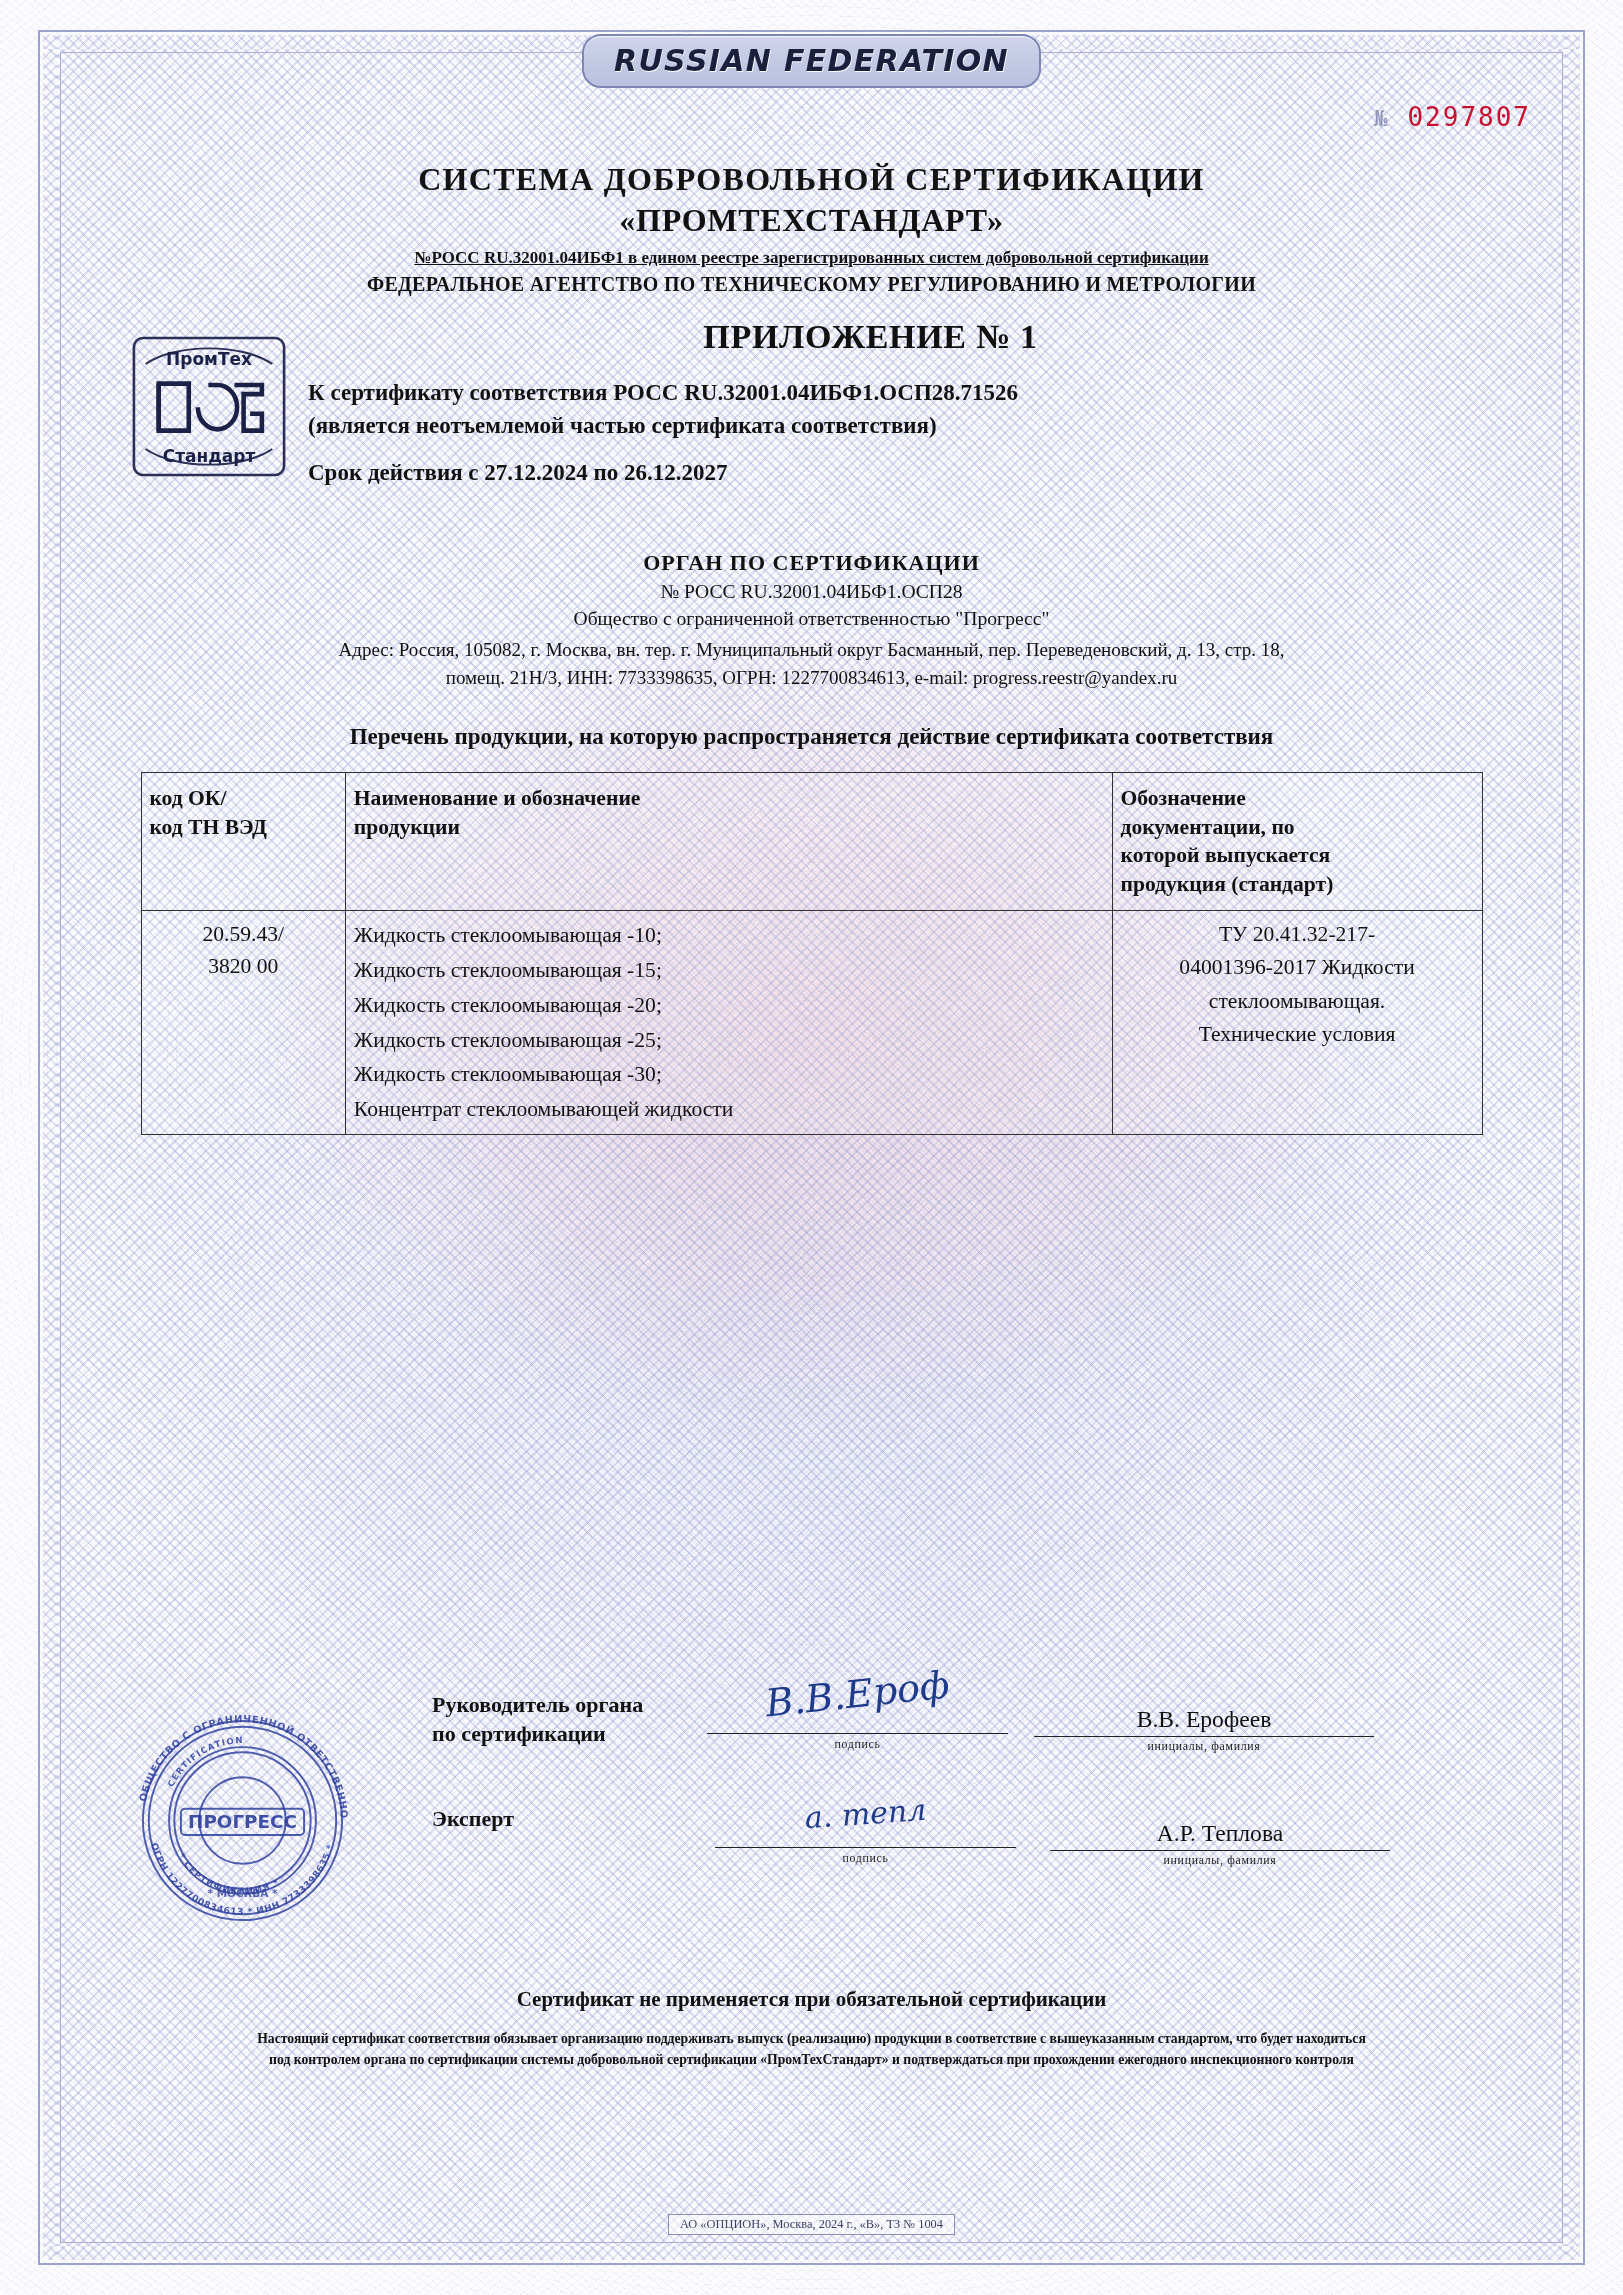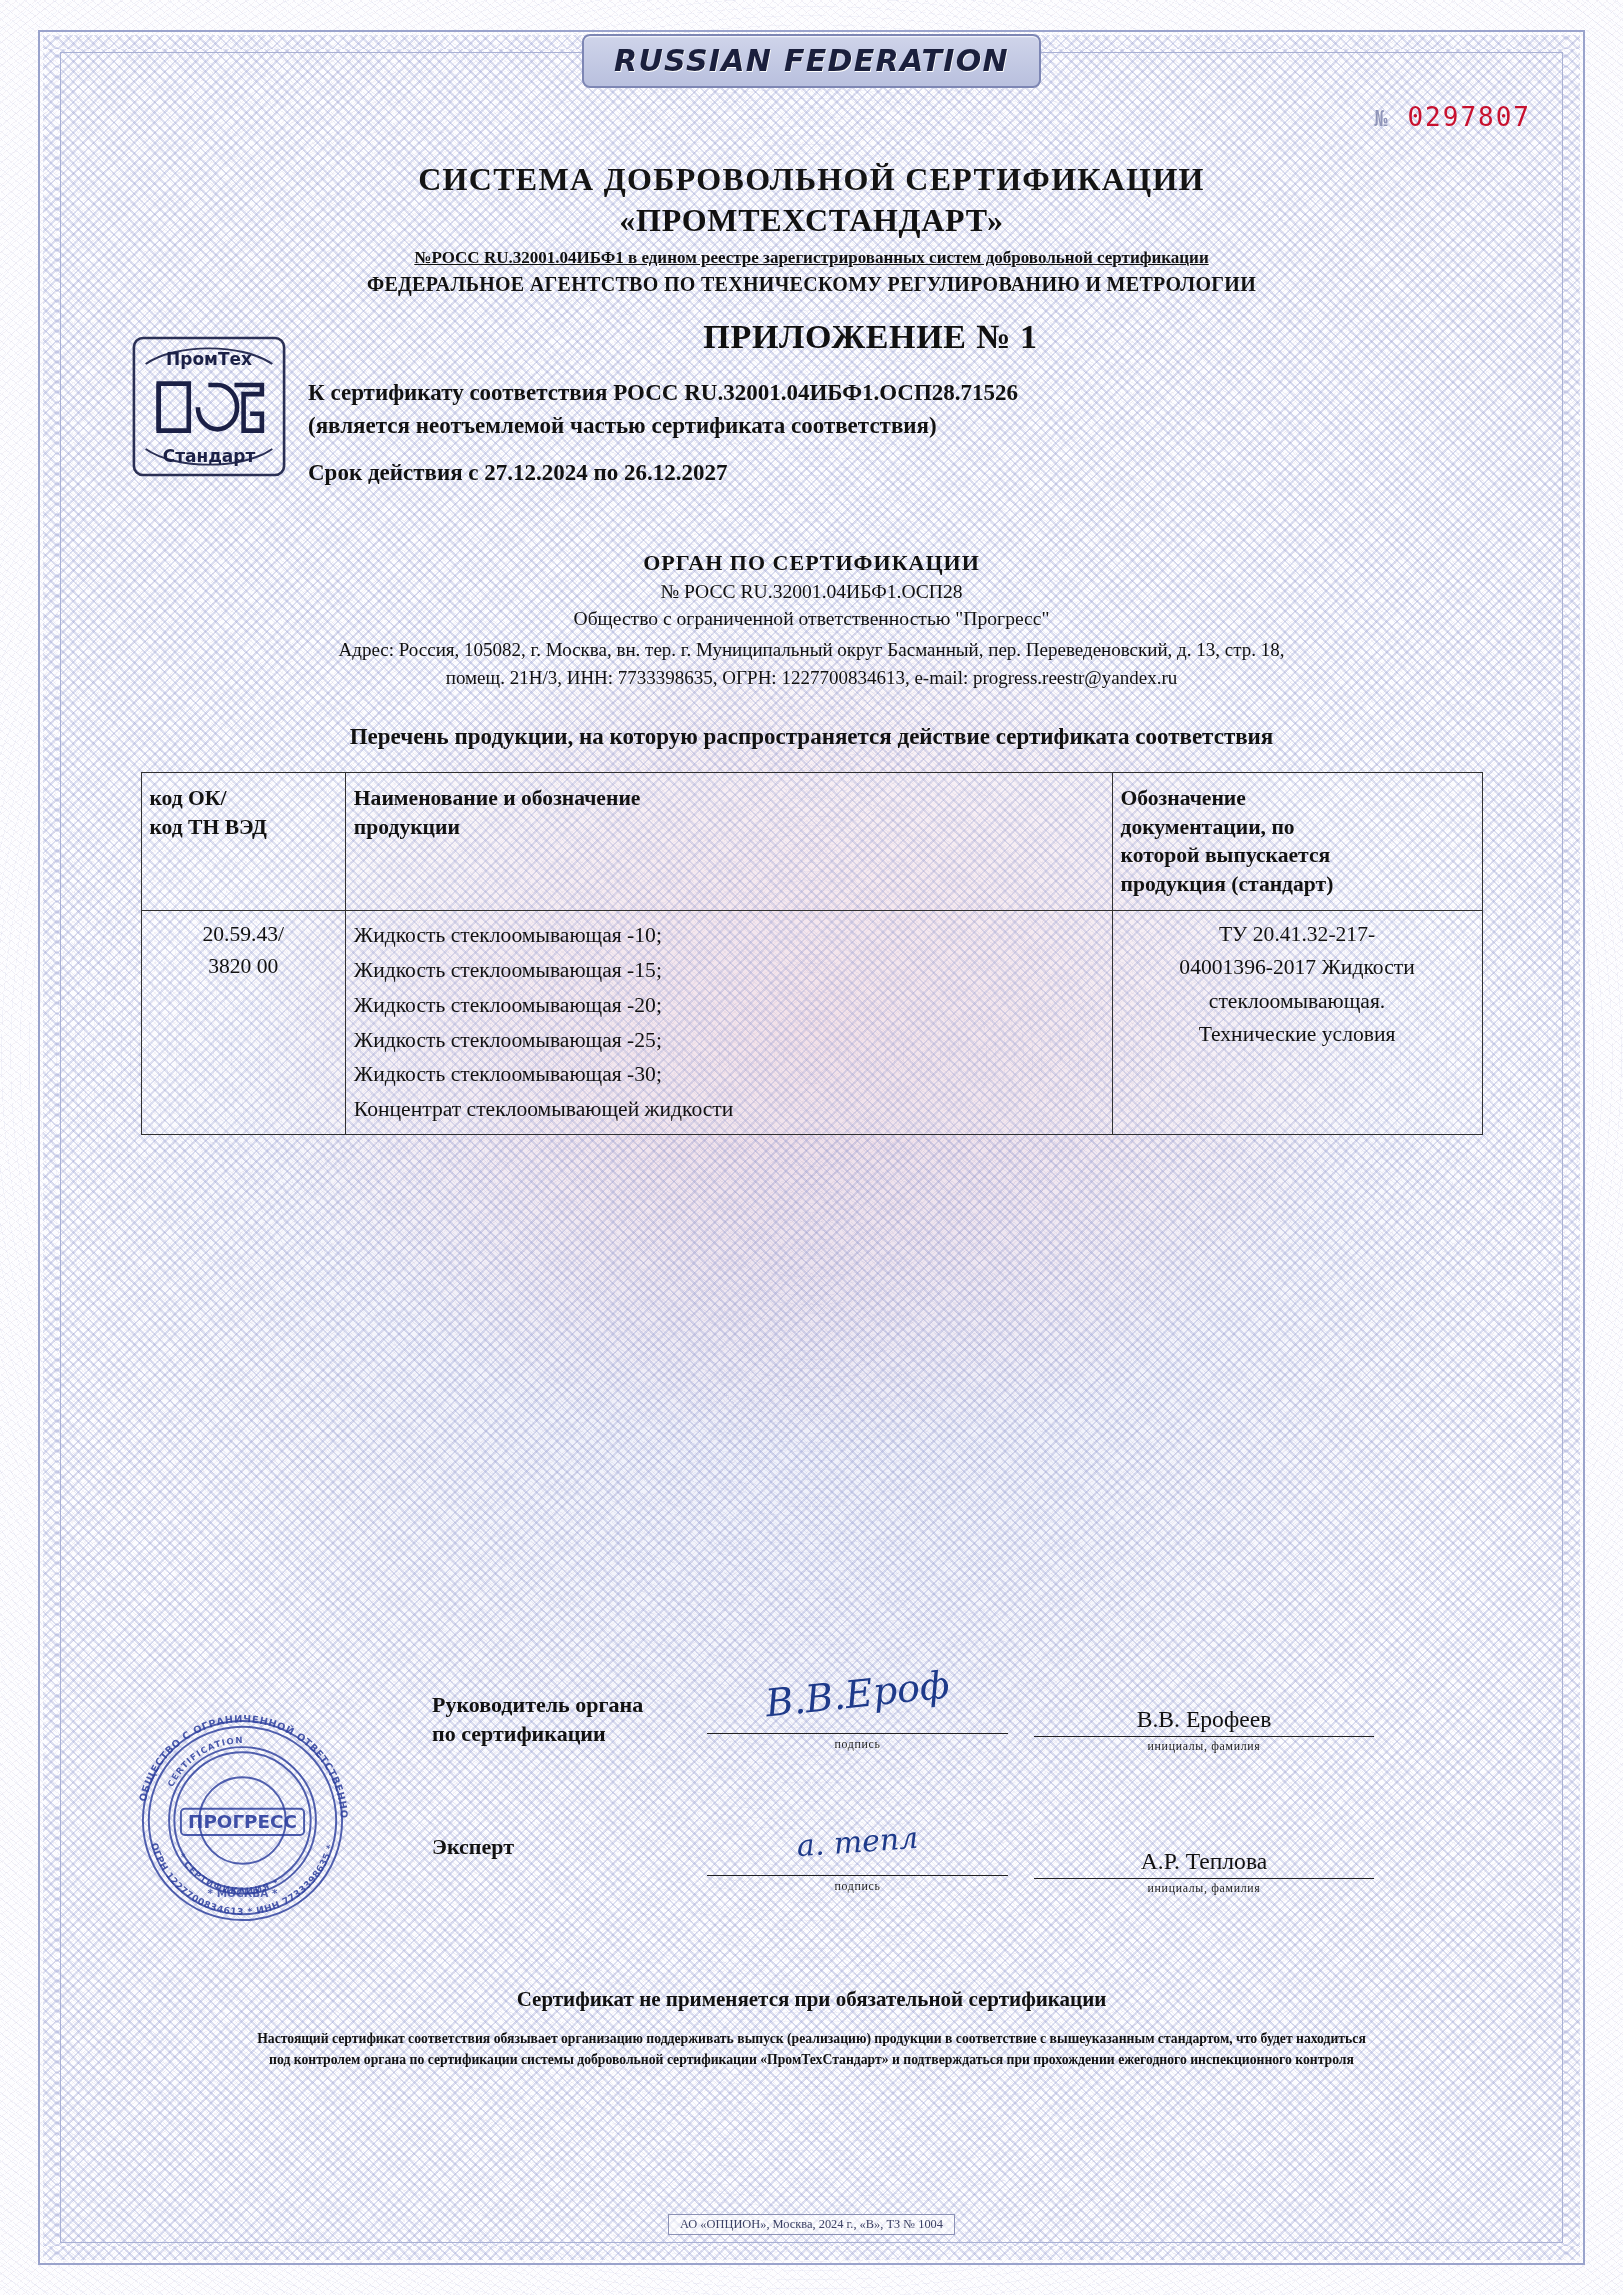--- a/index.html
+++ b/index.html
@@ -70,21 +70,21 @@
   
   .banner-wrap {
     position: absolute;
     left: 0; right: 0; top: -29px;
     display: flex;
     justify-content: center;
   }
   .banner {
     background: linear-gradient(#cfd4ea, #b9c0de);
     border: 2px solid #7d86b4;
-    border-radius: 8px;
+    border-radius: 19px;
     padding: 6.5px 30px 8.5px 30px;
     box-shadow: 0 1.3px 0 rgba(255,255,255,0.7) inset;
   }
   .banner-text {
     font-family: "DejaVu Sans", sans-serif;
     font-weight: bold;
     font-style: italic;
     font-size: 30px;
     letter-spacing: 1.3px;
     color: #1a1f3c;
@@ -264,21 +264,21 @@
     height: 249px;
   }
   .sig-row {
     position: absolute;
     left: 340px;
     right: 13px;
     display: flex;
     align-items: flex-start;
   }
   .sig-row.r1 { top: 2px; }
-  .sig-row.r2 { top: 144px; }
+  .sig-row.r2 { top: 116px; gap: 8px; }
 
   .role {
     width: 275px;
     font-size: 22px;
     font-weight: bold;
     line-height: 1.35;
     padding-top: 11.8px;
   }
   .sig-slot {
     width: 301px;

